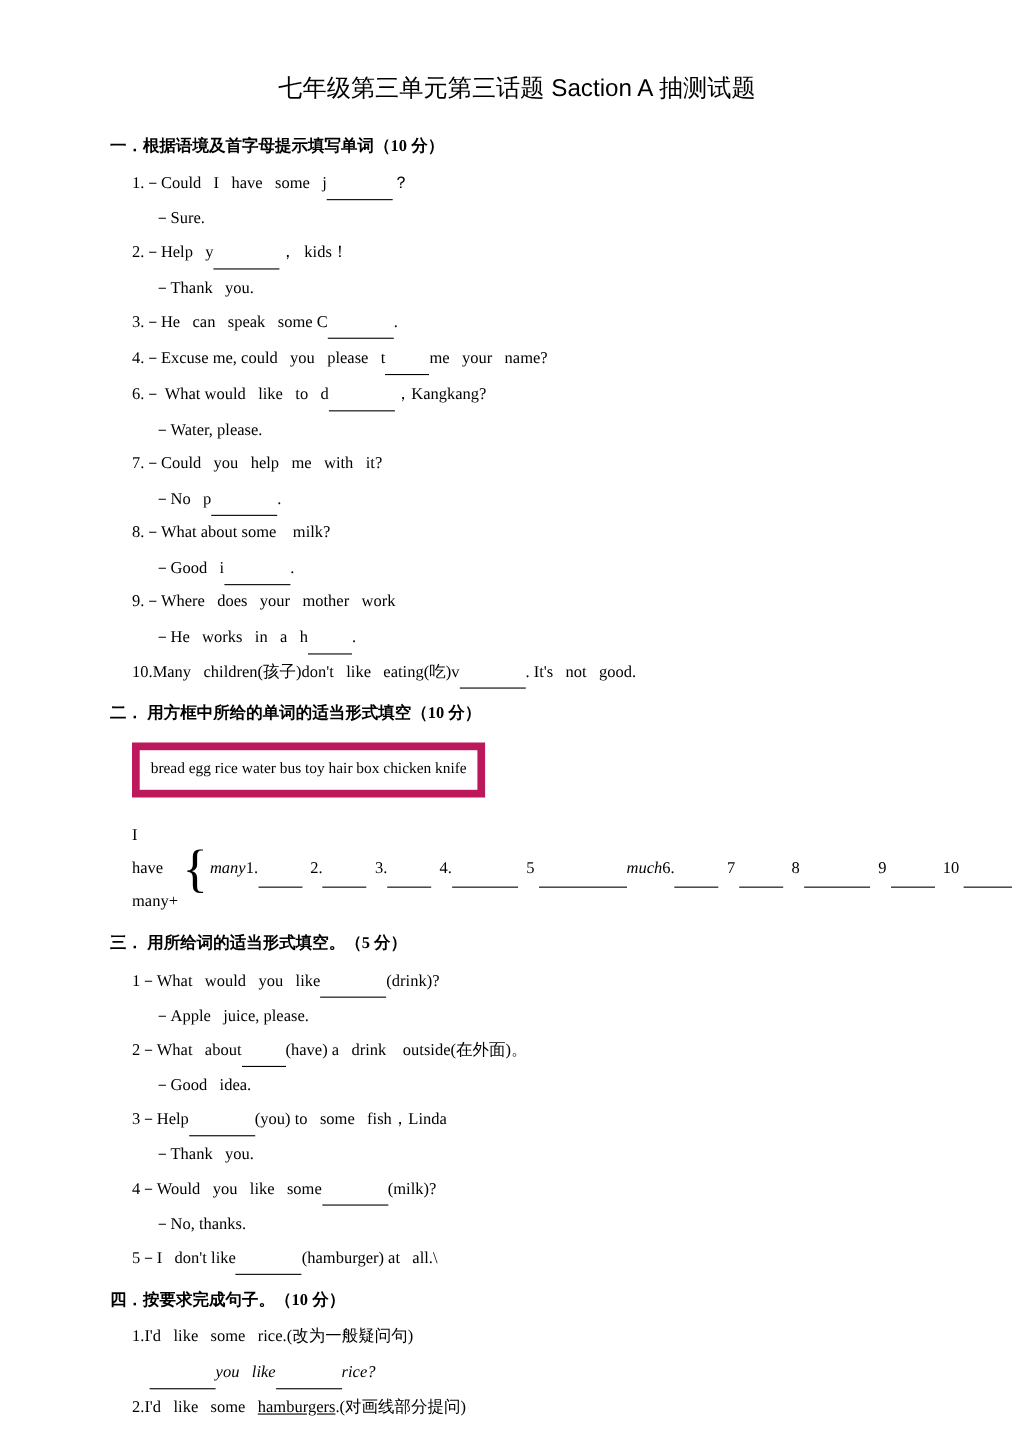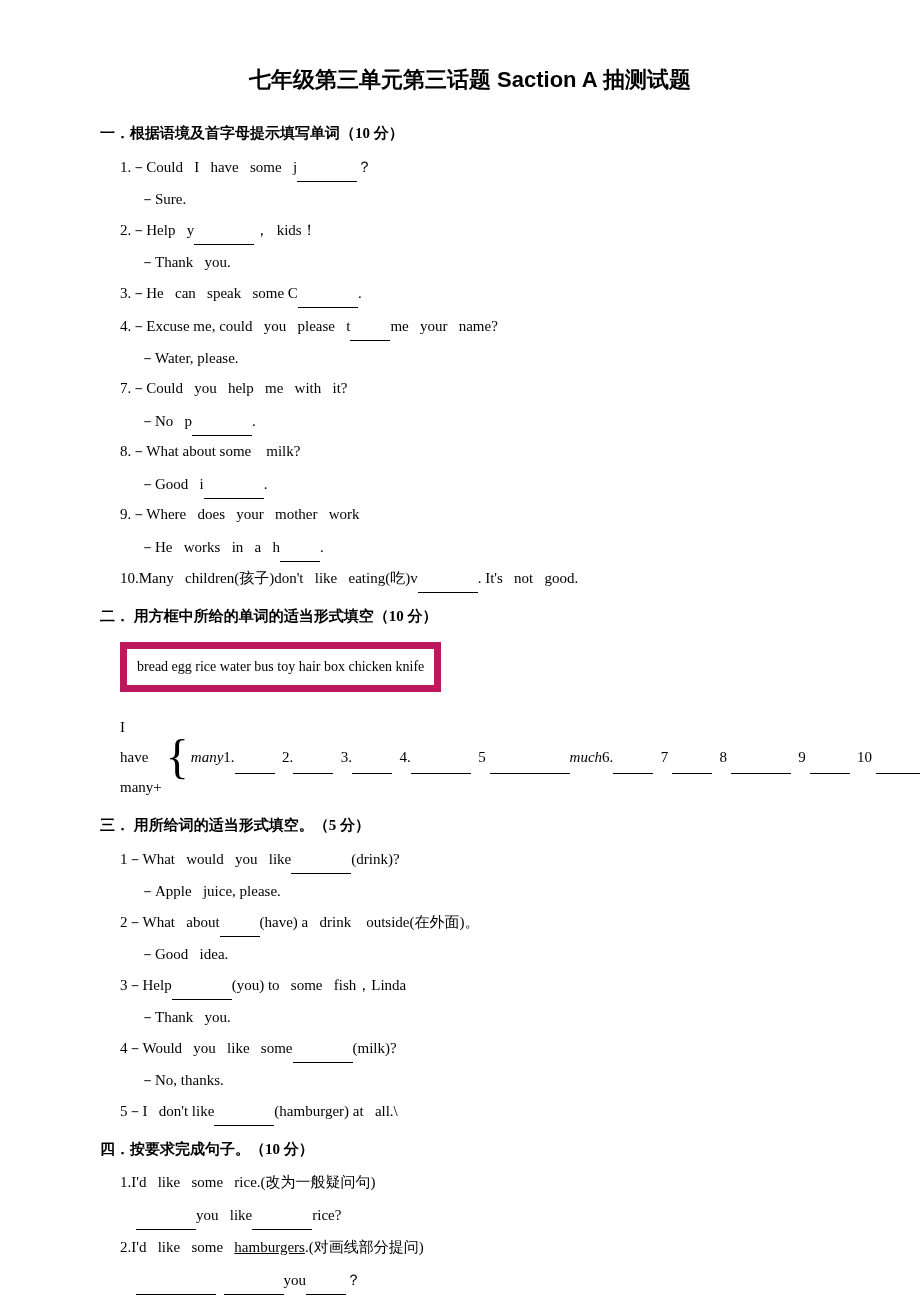--- a/index.html
+++ b/index.html
@@ -13,21 +13,21 @@
       font-size: 15px;
       color: #000;
       width: 920px;
       min-height: 1302px;
       padding: 60px 80px 60px 100px;
       line-height: 1.8;
     }
     h1.title {
       text-align: center;
       font-size: 22px;
-      font-weight: bold;
+      font-weight: normal;
       margin-bottom: 20px;
       font-family: "SimHei", "黑体", sans-serif;
     }
     .section-header {
       font-size: 15px;
       font-weight: bold;
       margin-bottom: 4px;
       margin-top: 10px;
     }
     .question {
@@ -90,20 +90,23 @@
 
   <div class="question">
     3.－He &nbsp; can &nbsp; speak &nbsp; some C<span class="blank">&nbsp;&nbsp;&nbsp;&nbsp;&nbsp;&nbsp;&nbsp;&nbsp;</span>.
   </div>
 
   <div class="question">
     4.－Excuse me, could &nbsp; you &nbsp; please &nbsp; t<span class="blank-sm">&nbsp;&nbsp;&nbsp;&nbsp;&nbsp;</span>me &nbsp; your &nbsp; name?
   </div>
 
 
+  <div class="question">
+    6.－ What would &nbsp; like &nbsp; to &nbsp; d<span class="blank">&nbsp;&nbsp;&nbsp;&nbsp;&nbsp;&nbsp;&nbsp;&nbsp;</span>，Kangkang?
+  </div>
   <div class="question-sub">－Water, please.</div>
 
   <div class="question">
     7.－Could &nbsp; you &nbsp; help &nbsp; me &nbsp; with &nbsp; it?
   </div>
   <div class="question-sub">
     －No &nbsp; p<span class="blank">&nbsp;&nbsp;&nbsp;&nbsp;&nbsp;&nbsp;&nbsp;</span>.
   </div>
 
   <div class="question">
@@ -182,21 +185,21 @@
     5－I &nbsp; don't like<span class="blank">&nbsp;&nbsp;&nbsp;&nbsp;&nbsp;&nbsp;&nbsp;</span>(hamburger) at &nbsp; all.\
   </div>
 </div>
 
 <div style="margin-top:10px;">
   <div class="section-header">四．按要求完成句子。（10 分）</div>
 
   <div class="question">
     1.I'd &nbsp; like &nbsp; some &nbsp; rice.(改为一般疑问句)
   </div>
-  <div class="question" style="margin-left:36px;">
+  <div class="question" style="margin-left:36px;font-style:italic;">
     <span class="blank">&nbsp;&nbsp;&nbsp;&nbsp;&nbsp;&nbsp;&nbsp;&nbsp;</span>you &nbsp; like<span class="blank">&nbsp;&nbsp;&nbsp;&nbsp;&nbsp;&nbsp;&nbsp;&nbsp;</span>rice?
   </div>
 
   <div class="question">
     2.I'd &nbsp; like &nbsp; some &nbsp; <span class="underline-text">hamburgers</span>.(对画线部分提问)
   </div>
   <div class="question" style="margin-left:36px;">
     <span class="blank-lg">&nbsp;&nbsp;&nbsp;&nbsp;&nbsp;&nbsp;&nbsp;&nbsp;&nbsp;</span>
     &nbsp;<span class="blank">&nbsp;&nbsp;&nbsp;&nbsp;&nbsp;&nbsp;&nbsp;&nbsp;</span>you<span class="blank-sm">&nbsp;&nbsp;&nbsp;&nbsp;&nbsp;&nbsp;</span>？
   </div>

